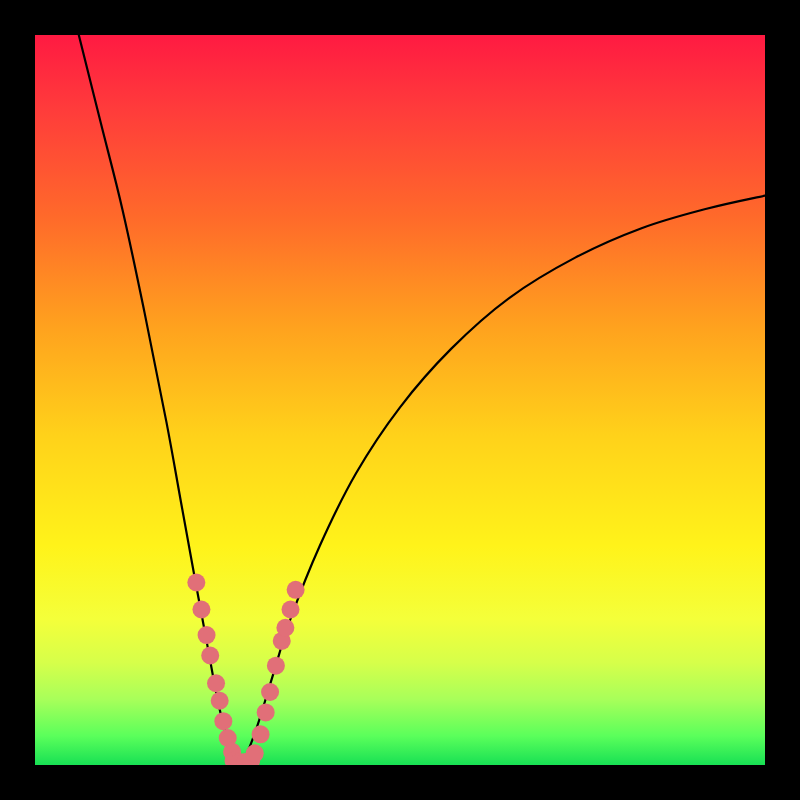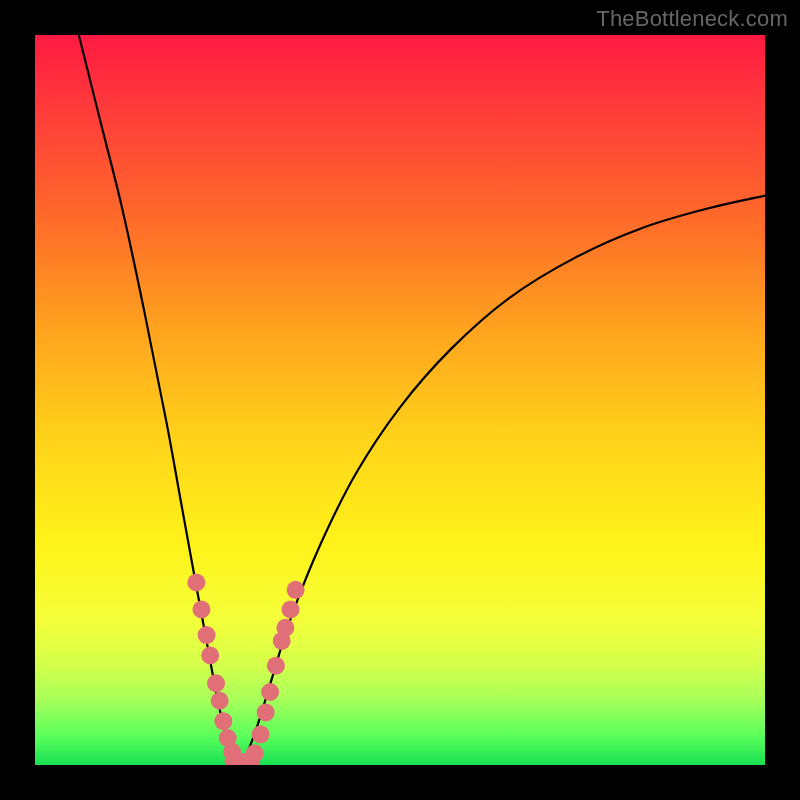--- a/index.html
+++ b/index.html
@@ -55,21 +55,20 @@
     left: 0;
     top: 0;
     width: 730px;
     height: 730px;
   }
 </style>
 </head>
 <body>
 
 <div class="stage">
-  <div class="watermark">TheBottleneck.com</div>
   <div class="plot-area">
     <svg class="overlay" viewBox="0 0 730 730" preserveAspectRatio="none">
       <g id="curve-layer">
           <path d="M 43.80 0.00 C 47.74 15.77, 57.82 56.06, 65.70 87.60 C 73.58 119.14, 79.72 141.04, 87.60 175.20 C 95.48 209.36, 101.62 239.29, 109.50 277.40 C 117.38 315.51, 124.83 352.74, 131.40 386.90 C 137.97 421.06, 140.74 438.29, 146.00 467.20 C 151.26 496.11, 156.00 522.53, 160.60 547.50 C 165.20 572.47, 167.87 586.19, 171.55 605.90 C 175.23 625.61, 178.02 641.89, 181.04 657.00 C 184.06 672.11, 185.97 680.39, 188.34 689.85 C 190.71 699.31, 192.34 703.91, 194.18 709.56 C 196.02 715.21, 197.25 718.09, 198.56 721.24 C 199.87 724.39, 200.43 725.50, 201.48 727.08 C 202.53 728.66, 203.87 729.47, 204.40 730.00" fill="none" stroke="#000000" stroke-width="2.2" stroke-linecap="round"></path>
           <path d="M 204.40 730.00 C 205.71 728.03, 208.41 726.28, 211.70 719.05 C 214.98 711.82, 218.05 703.65, 222.65 689.85 C 227.25 676.05, 231.34 661.45, 237.25 642.40 C 243.16 623.35, 246.96 607.65, 255.50 584.00 C 264.04 560.35, 272.87 537.28, 284.70 511.00 C 296.53 484.72, 306.75 462.97, 321.20 438.00 C 335.65 413.03, 347.92 394.64, 365.00 372.30 C 382.08 349.96, 396.39 333.61, 416.10 313.90 C 435.81 294.19, 452.16 279.23, 474.50 262.80 C 496.84 246.38, 516.55 235.13, 540.20 222.65 C 563.85 210.17, 582.25 202.25, 605.90 193.45 C 629.55 184.65, 649.26 179.65, 671.60 173.74 C 693.94 167.83, 719.49 162.97, 730.00 160.60" fill="none" stroke="#000000" stroke-width="2.2" stroke-linecap="round"></path>
         </g>
       <g id="points-layer">
           <circle cx="161.33" cy="547.50" r="9" fill="#e16f78"></circle>
           <circle cx="166.44" cy="574.51" r="9" fill="#e16f78"></circle>
           <circle cx="171.55" cy="600.06" r="9" fill="#e16f78"></circle>

